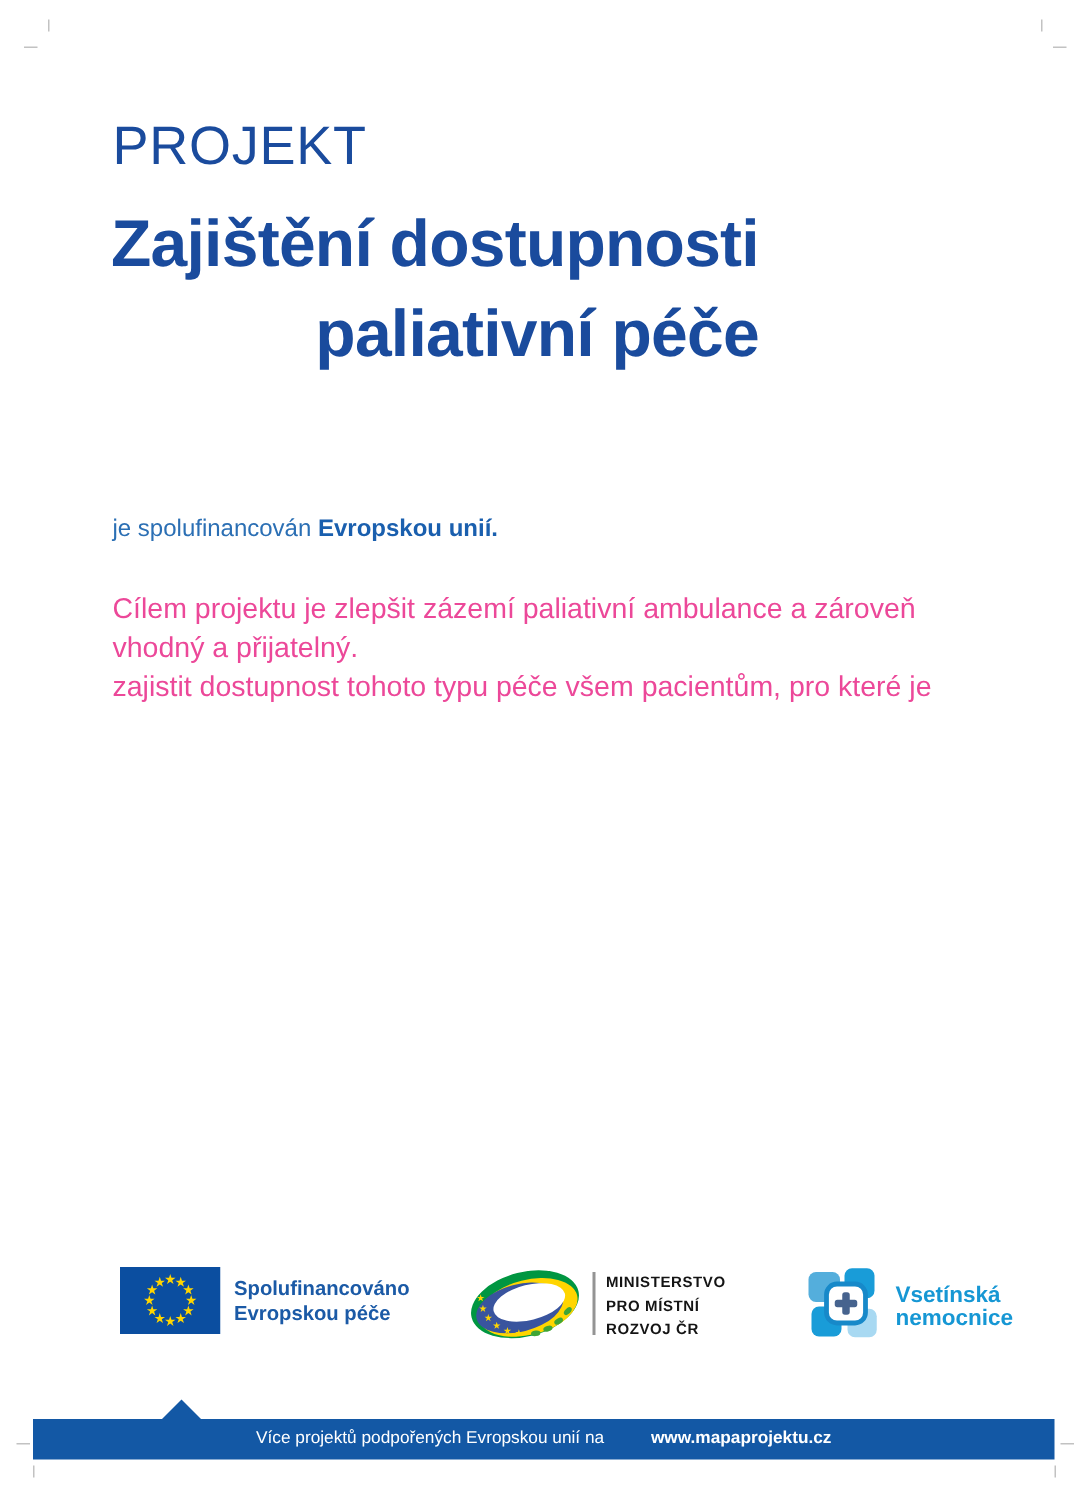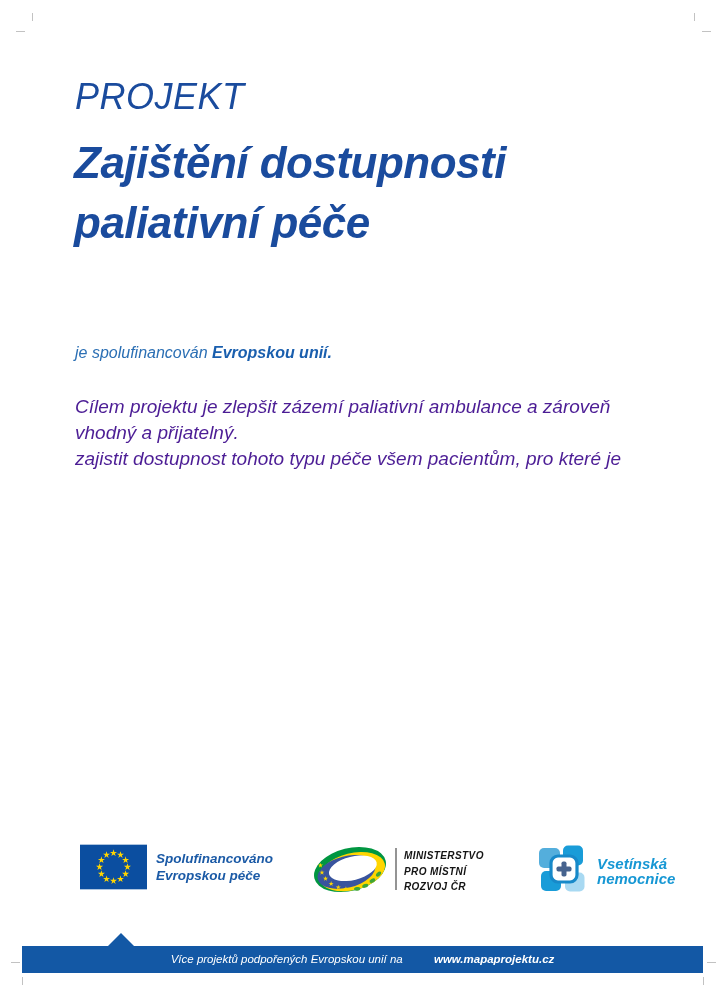--- a/index.html
+++ b/index.html
@@ -1,39 +1,38 @@
 <!DOCTYPE html>
 <html><head>
 <meta charset="utf-8">
 <style>
   html,body{margin:0;padding:0;background:#ffffff;}
   .page{
     position:relative;width:727px;height:1000px;background:#ffffff;overflow:hidden;
     font-family:"Liberation Sans",sans-serif;
-    font-style:italic;
   }
   .crop{position:absolute;background:#c2c2c2;}
 
   
   .kicker{
     position:absolute;left:75px;top:76px;
     font-size:36px;font-weight:400;color:#1A4B9D;letter-spacing:0.5px;
   }
   .title{
     position:absolute;left:74px;top:133px;
-    font-size:44px;font-weight:700;color:#1A4B9D;line-height:60px;letter-spacing:-0.5px;
+    font-size:44px;font-weight:700;color:#1A4B9D;line-height:60px;letter-spacing:-0.5px;text-align:right;
   }
   .cofinance{
     position:absolute;left:75px;top:344px;
     font-size:16px;color:#2B6FB4;white-space:nowrap;
   }
   .cofinance .bold{font-weight:700;color:#1A5FAE;}
   .description{
     position:absolute;left:75px;top:394px;
-    font-size:19px;color:#4c1d95;line-height:26px;
+    font-size:19px;color:#ec4899;line-height:26px;
   }
   .description div{white-space:nowrap;}
   .eu-flag{position:absolute;left:80px;top:844px;}
   .eu-label{
     position:absolute;left:156px;top:850px;
     font-size:13.5px;font-weight:700;color:#1B5AA6;line-height:17px;
   }
   .ministry-logo{position:absolute;left:311px;top:843px;}
   .ministry-divider{position:absolute;left:395px;top:848px;width:2px;height:42px;background:#949494;}
   .ministry-label{

